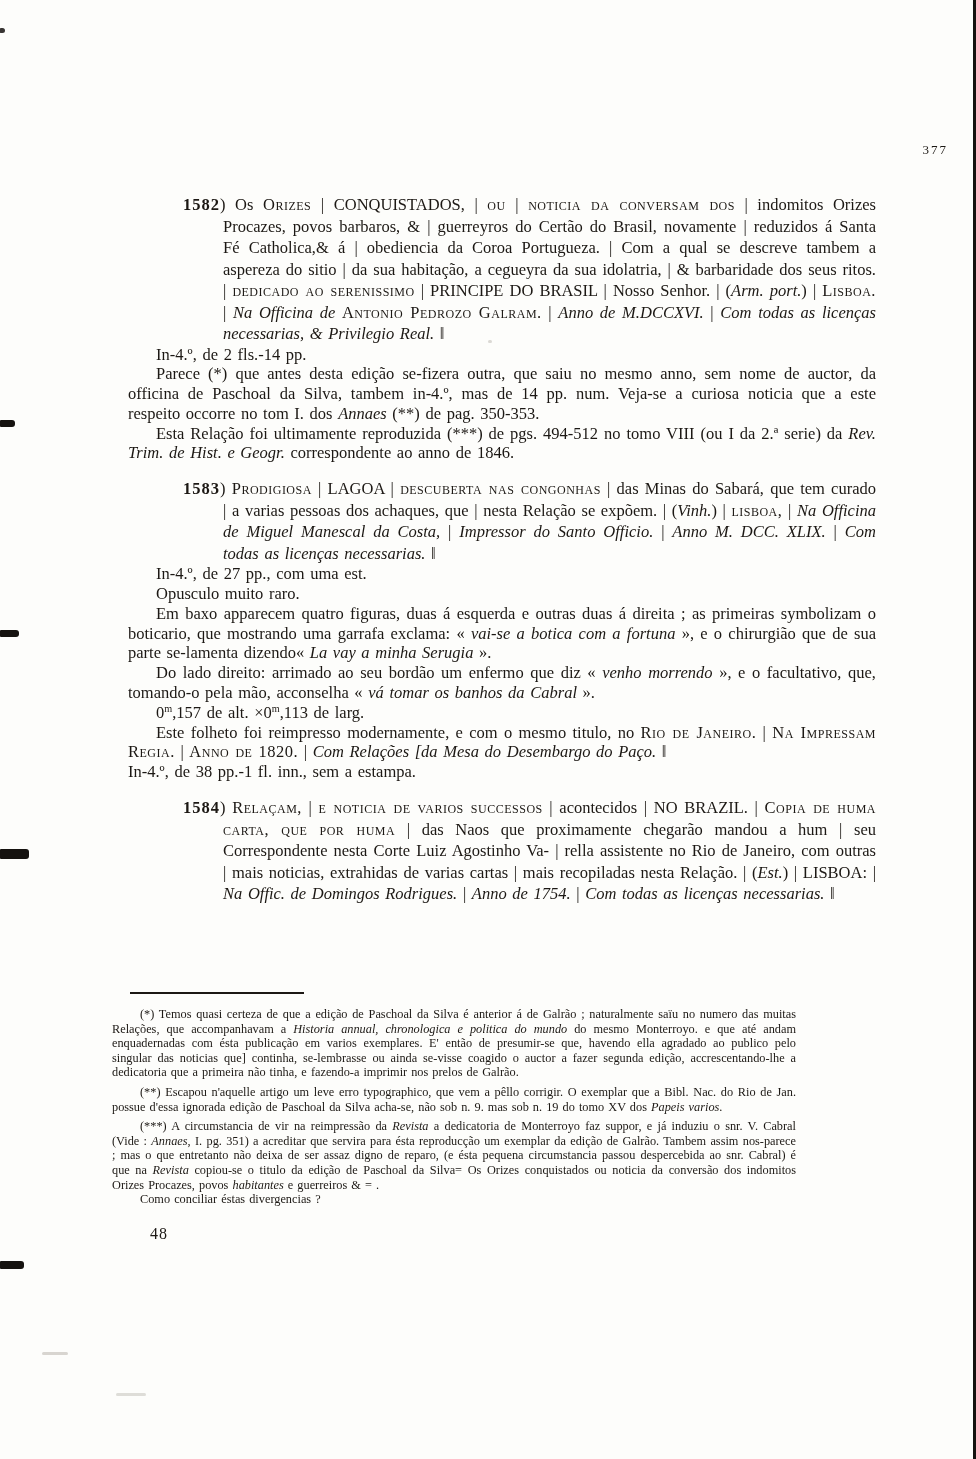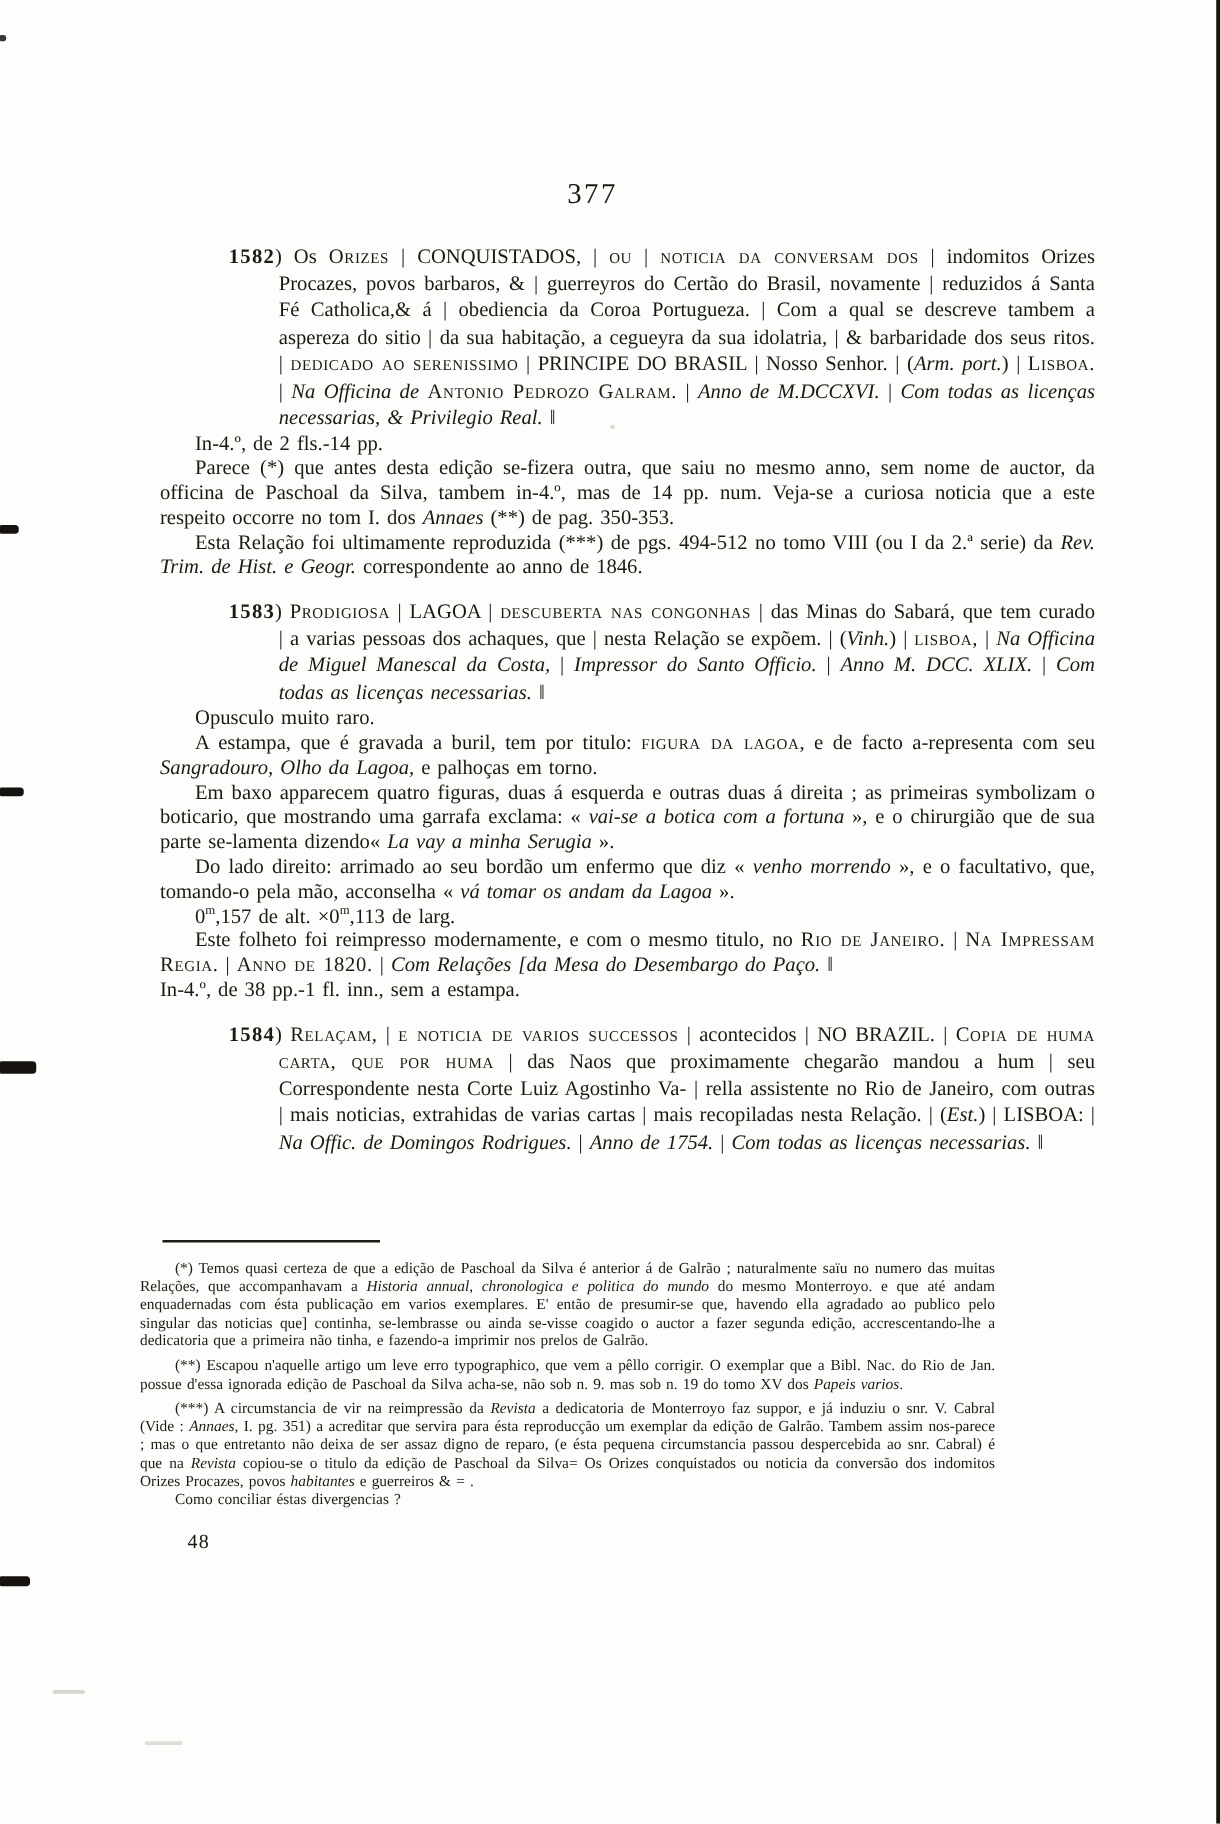--- a/index.html
+++ b/index.html
@@ -20,21 +20,21 @@
   .m3{top:630px;width:19px;height:7px;}
   .m4{top:849px;width:29px;height:10px;}
   .m5{top:1261px;width:24px;height:8px;}
   .smudge{position:absolute;background:#b9b5ad;border-radius:2px;}
   .s1{left:42px;top:1352px;width:26px;height:3px;opacity:.55;}
   .s2{left:116px;top:1393px;width:30px;height:3px;opacity:.45;}
   .s3{left:488px;top:340px;width:4px;height:3px;opacity:.5;}
 
   .pageno{
     position:absolute;top:142px;left:0;width:948px;
-    text-align:center;font-size:23px;letter-spacing:2px;
+    text-align:right;font-size:13px;letter-spacing:2px;
   }
   .main{
     position:absolute;left:128px;top:194px;width:748px;
     font-size:16.5px;line-height:19.8px;text-align:justify;
     word-spacing:1.5px;
   }
   .entry{margin-top:15px;}
   .entry-title{
     padding-left:95px;text-indent:-40px;margin-right:20px;
     line-height:21.5px;
@@ -76,24 +76,24 @@
 
     <div class="entry" style="margin-top:0">
       <p class="entry-title" style="margin:0"><span class="b">1582</span><span>) Os </span><span class="sc">Orizes</span><span> | CONQUISTADOS, | </span><span class="sc">ou</span><span> | </span><span class="sc">noticia da conversam dos</span><span> | indomitos Orizes Procazes, povos barbaros, &amp; | guerreyros do Certão do Brasil, novamente | reduzidos á Santa Fé Catholica,&amp; á | obediencia da Coroa Portugueza. | Com a qual se descreve tambem a aspereza do sitio | da sua habitação, a cegueyra da sua idolatria, | &amp; barbaridade dos seus ritos. | </span><span class="sc">dedicado ao serenissimo</span><span> | PRINCIPE DO BRASIL | Nosso Senhor. | (</span><span class="i">Arm. port.</span><span>) | </span><span class="sc">Lisboa.</span><span> | </span><span class="i">Na Officina de </span><span class="sc">Antonio Pedrozo Galram.</span><span> | </span><span class="i">Anno de M.DCCXVI.</span><span> | </span><span class="i">Com todas as licenças necessarias, &amp; Privilegio Real.</span><span> ‖</span></p>
       <p class="para" style="margin:0"><span>In-4.º, de 2 fls.-14 pp.</span></p>
       <p class="para" style="margin:0"><span>Parece (*) que antes desta edição se-fizera outra, que saiu no mesmo anno, sem nome de auctor, da officina de Paschoal da Silva, tambem in-4.º, mas de 14 pp. num. Veja-se a curiosa noticia que a este respeito occorre no tom I. dos </span><span class="i">Annaes</span><span> (**) de pag. 350-353.</span></p>
       <p class="para" style="margin:0"><span>Esta Relação foi ultimamente reproduzida (***) de pgs. 494-512 no tomo VIII (ou I da 2.ª serie) da </span><span class="i">Rev. Trim. de Hist. e Geogr.</span><span> correspondente ao anno de 1846.</span></p>
     </div>
 
     <div class="entry">
       <p class="entry-title" style="margin:0"><span class="b">1583</span><span>) </span><span class="sc">Prodigiosa</span><span> | LAGOA | </span><span class="sc">descuberta nas congonhas</span><span> | das Minas do Sabará, que tem curado | a varias pessoas dos achaques, que | nesta Relação se expõem. | (</span><span class="i">Vinh.</span><span>) | </span><span class="sc">lisboa,</span><span> | </span><span class="i">Na Officina de Miguel Manescal da Costa,</span><span> | </span><span class="i">Impressor do Santo Officio.</span><span> | </span><span class="i">Anno M. DCC. XLIX.</span><span> | </span><span class="i">Com todas as licenças necessarias.</span><span> ‖</span></p>
+      <p class="para" style="margin:0"><span>In-4.º, de 27 pp., com uma est.</span></p>
       <p class="para" style="margin:0"><span>Opusculo muito raro.</span></p>
-      <p class="para" style="margin:0"><span>A estampa, que é gravada a buril, tem por titulo: </span><span class="sc">figura da lagoa</span><span>, e de facto a-representa com seu </span><span class="i">Sangradouro, Olho da Lagoa</span><span>, e palhoças em torno.</span></p>
       <p class="para" style="margin:0"><span>Em baxo apparecem quatro figuras, duas á esquerda e outras duas á direita ;  as primeiras symbolizam o boticario, que mostrando uma garrafa exclama:  « </span><span class="i">vai-se a botica com a fortuna</span><span> », e o chirurgião que de sua parte se-lamenta dizendo« </span><span class="i">La vay a minha Serugia</span><span> ».</span></p>
-      <p class="para" style="margin:0"><span>Do lado direito:  arrimado ao seu bordão um enfermo que diz « </span><span class="i">venho morrendo</span><span> », e o facultativo, que, tomando-o pela mão, acconselha « </span><span class="i">vá tomar os andam da Lagoa</span><span> ».</span></p>
+      <p class="para" style="margin:0"><span>Do lado direito:  arrimado ao seu bordão um enfermo que diz « </span><span class="i">venho morrendo</span><span> », e o facultativo, que, tomando-o pela mão, acconselha « </span><span class="i">vá tomar os banhos da Cabral</span><span> ».</span></p>
       <p class="para" style="margin:0"><span>0</span><span class="sup">m</span><span>,157 de alt. ×0</span><span class="sup">m</span><span>,113 de larg.</span></p>
       <p class="para" style="margin:0"><span>Este folheto foi reimpresso modernamente, e com o mesmo titulo, no </span><span class="sc">Rio de Janeiro.</span><span> | </span><span class="sc">Na Impressam Regia.</span><span> | </span><span class="sc">Anno de 1820.</span><span> | </span><span class="i">Com Relações [da Mesa do Desembargo do Paço.</span><span> ‖</span></p>
       <p class="para" style="margin:0;text-indent:0"><span>In-4.º, de 38 pp.-1 fl. inn., sem a estampa.</span></p>
     </div>
 
     <div class="entry">
       <p class="entry-title" style="margin:0"><span class="b">1584</span><span>) </span><span class="sc">Relaçam,</span><span> | </span><span class="sc">e noticia de varios successos</span><span> | acontecidos | NO BRAZIL. | </span><span class="sc">Copia de huma carta, que por huma</span><span> | das Naos que proximamente chegarão mandou a hum | seu Correspondente nesta Corte Luiz Agostinho Va- | rella assistente no Rio de Janeiro, com outras | mais noticias, extrahidas de varias cartas | mais recopiladas nesta Relação. | (</span><span class="i">Est.</span><span>) | LISBOA: | </span><span class="i">Na Offic. de Domingos Rodrigues.</span><span> | </span><span class="i">Anno de 1754.</span><span> | </span><span class="i">Com todas as licenças necessarias.</span><span> ‖</span></p>
     </div>
 
   </div>

